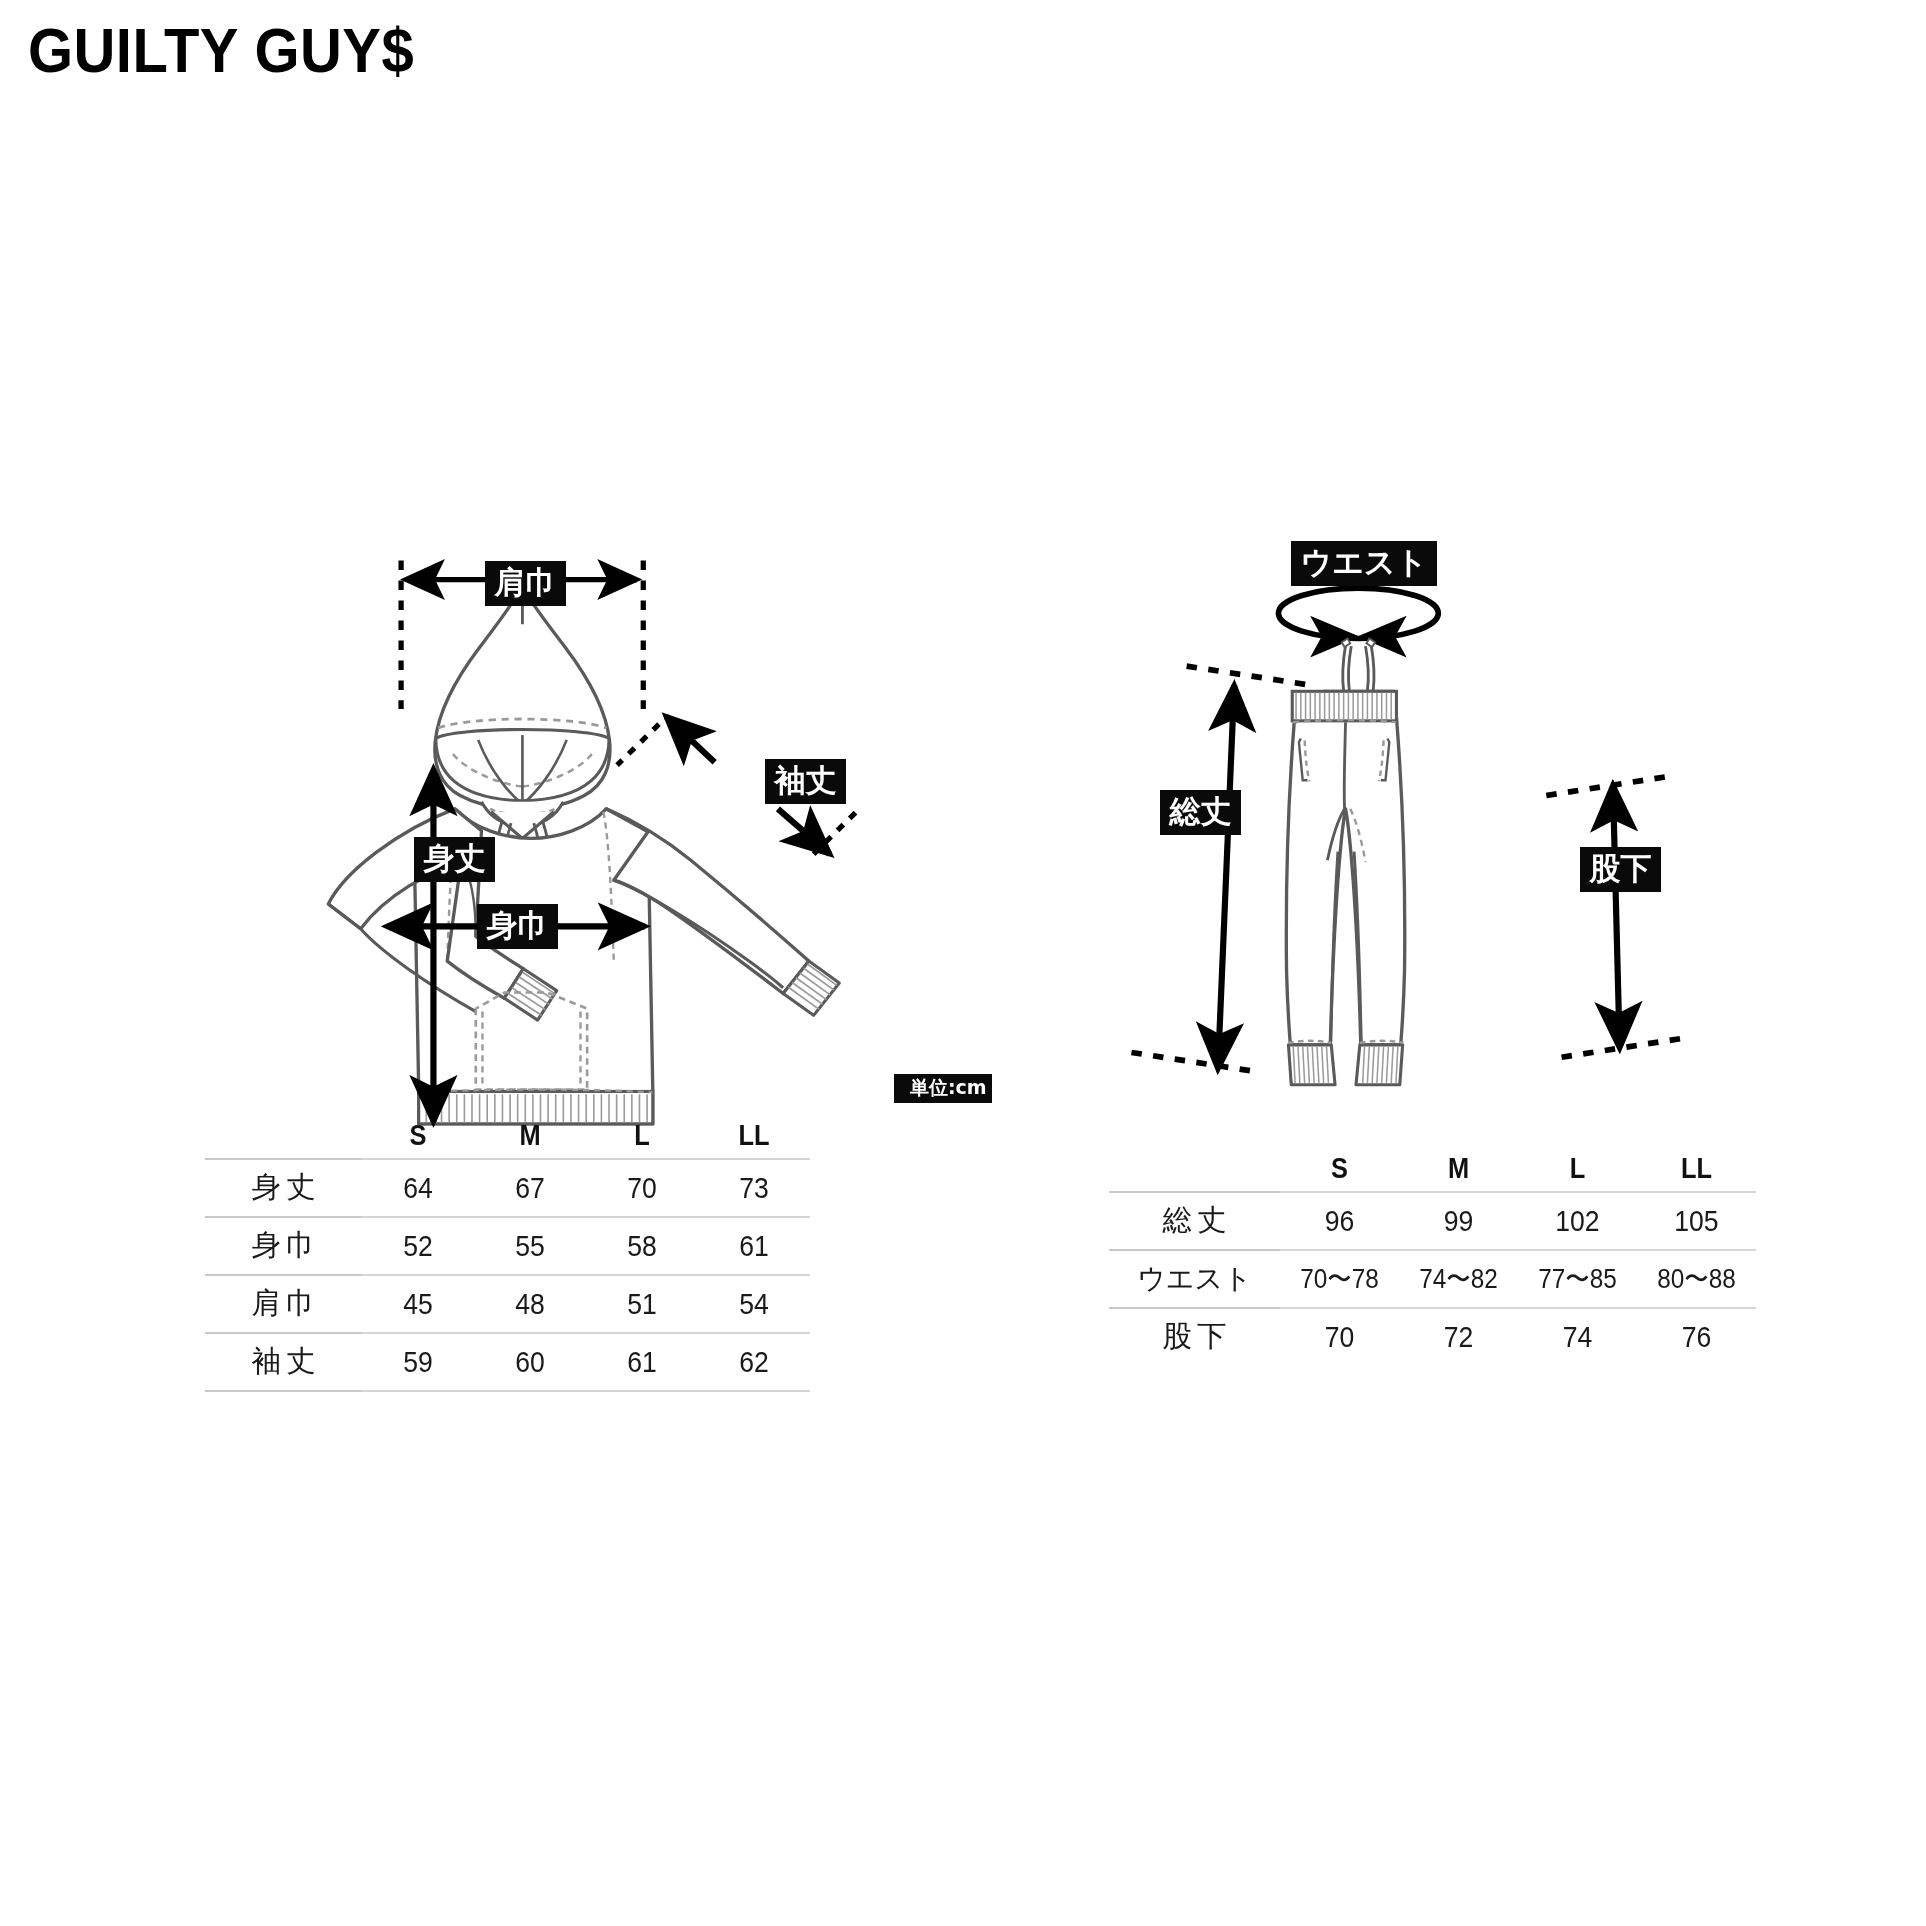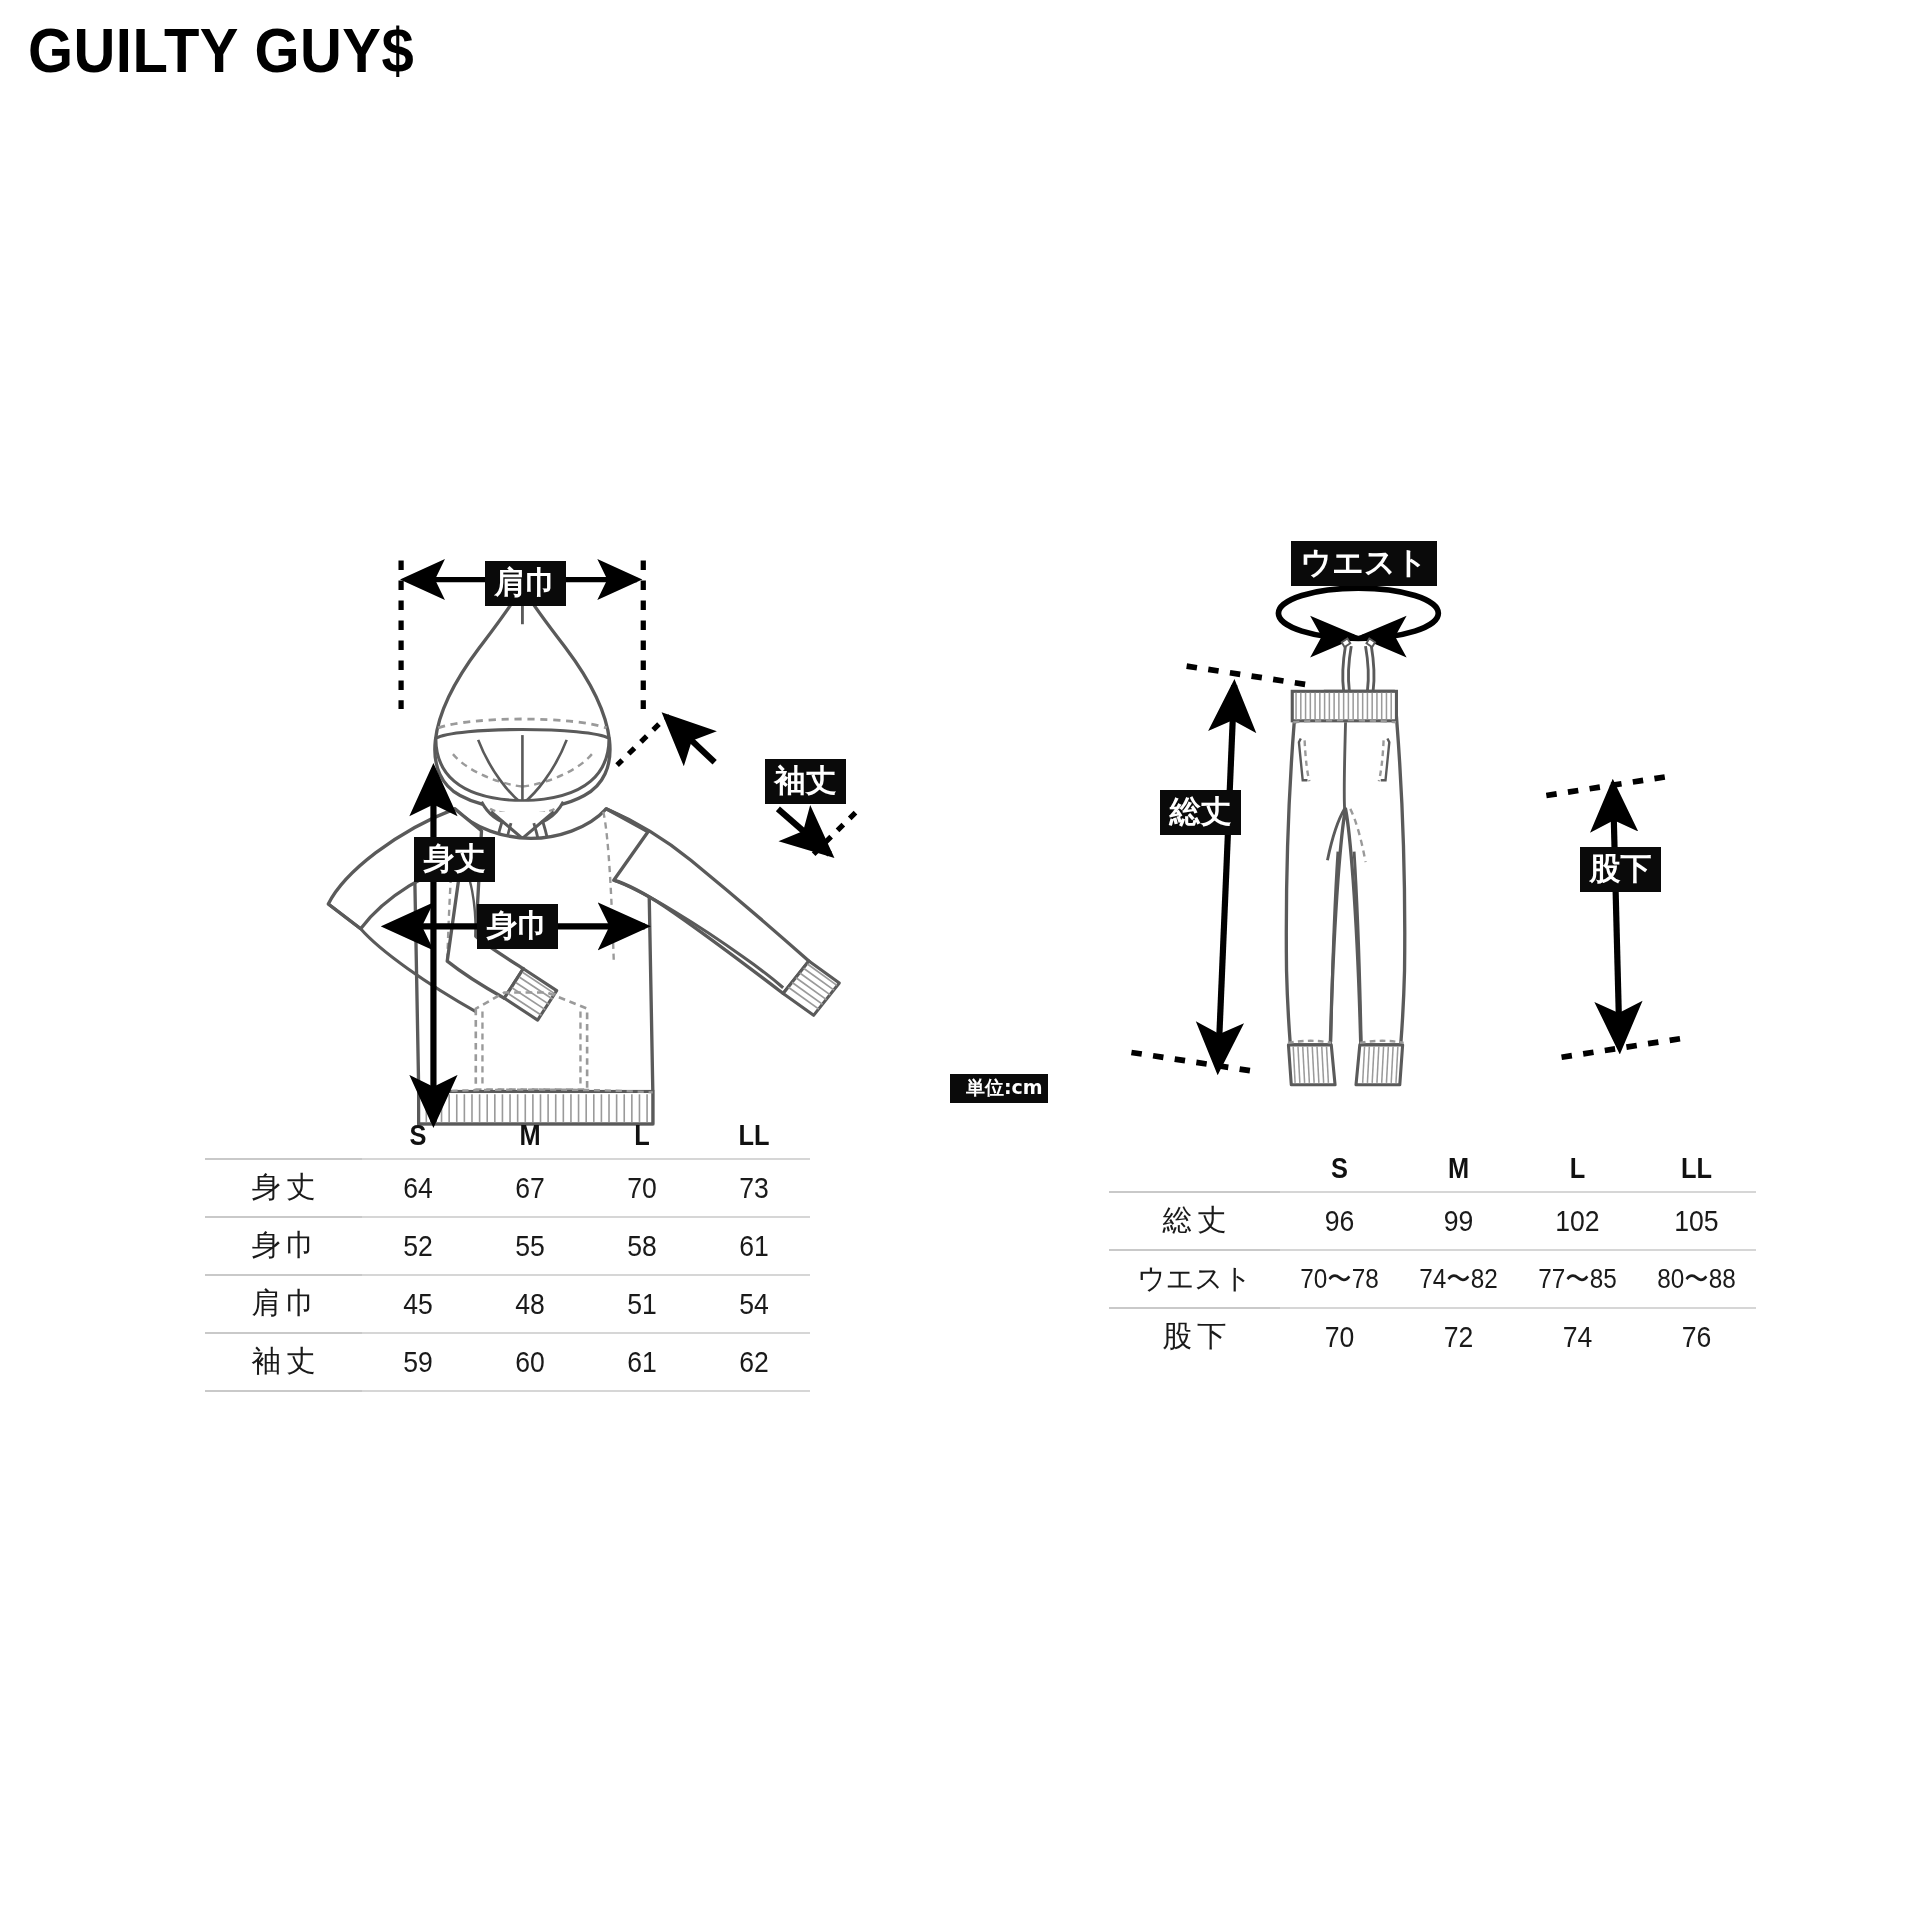--- a/index.html
+++ b/index.html
@@ -408,21 +408,21 @@
 </svg>
 
 <div class="chip big" style="left:485px; top:561px;">肩巾</div>
 
 <div class="chip big" style="left:414px; top:837px;">身丈</div>
 
 <div class="chip big" style="left:477px; top:904px;">身巾</div>
 
 <div class="chip big" style="left:765px; top:759px;">袖丈</div>
 
-<div class="chip unit" style="left:950px; top:1074px;padding-left:16px;">単位:cm</div>
+<div class="chip unit" style="left:894px; top:1074px;padding-left:16px;">単位:cm</div>
 
 <div class="chip big" style="left:1291px; top:541px;">ウエスト</div>
 
 <div class="chip big" style="left:1160px; top:790px;">総丈</div>
 
 <div class="chip big" style="left:1580px; top:847px;">股下</div>
 
 <table id="table-tops" class="size-table closed" style="left:205px; top:1112px;">
   <colgroup>
     <col class="c-label">

